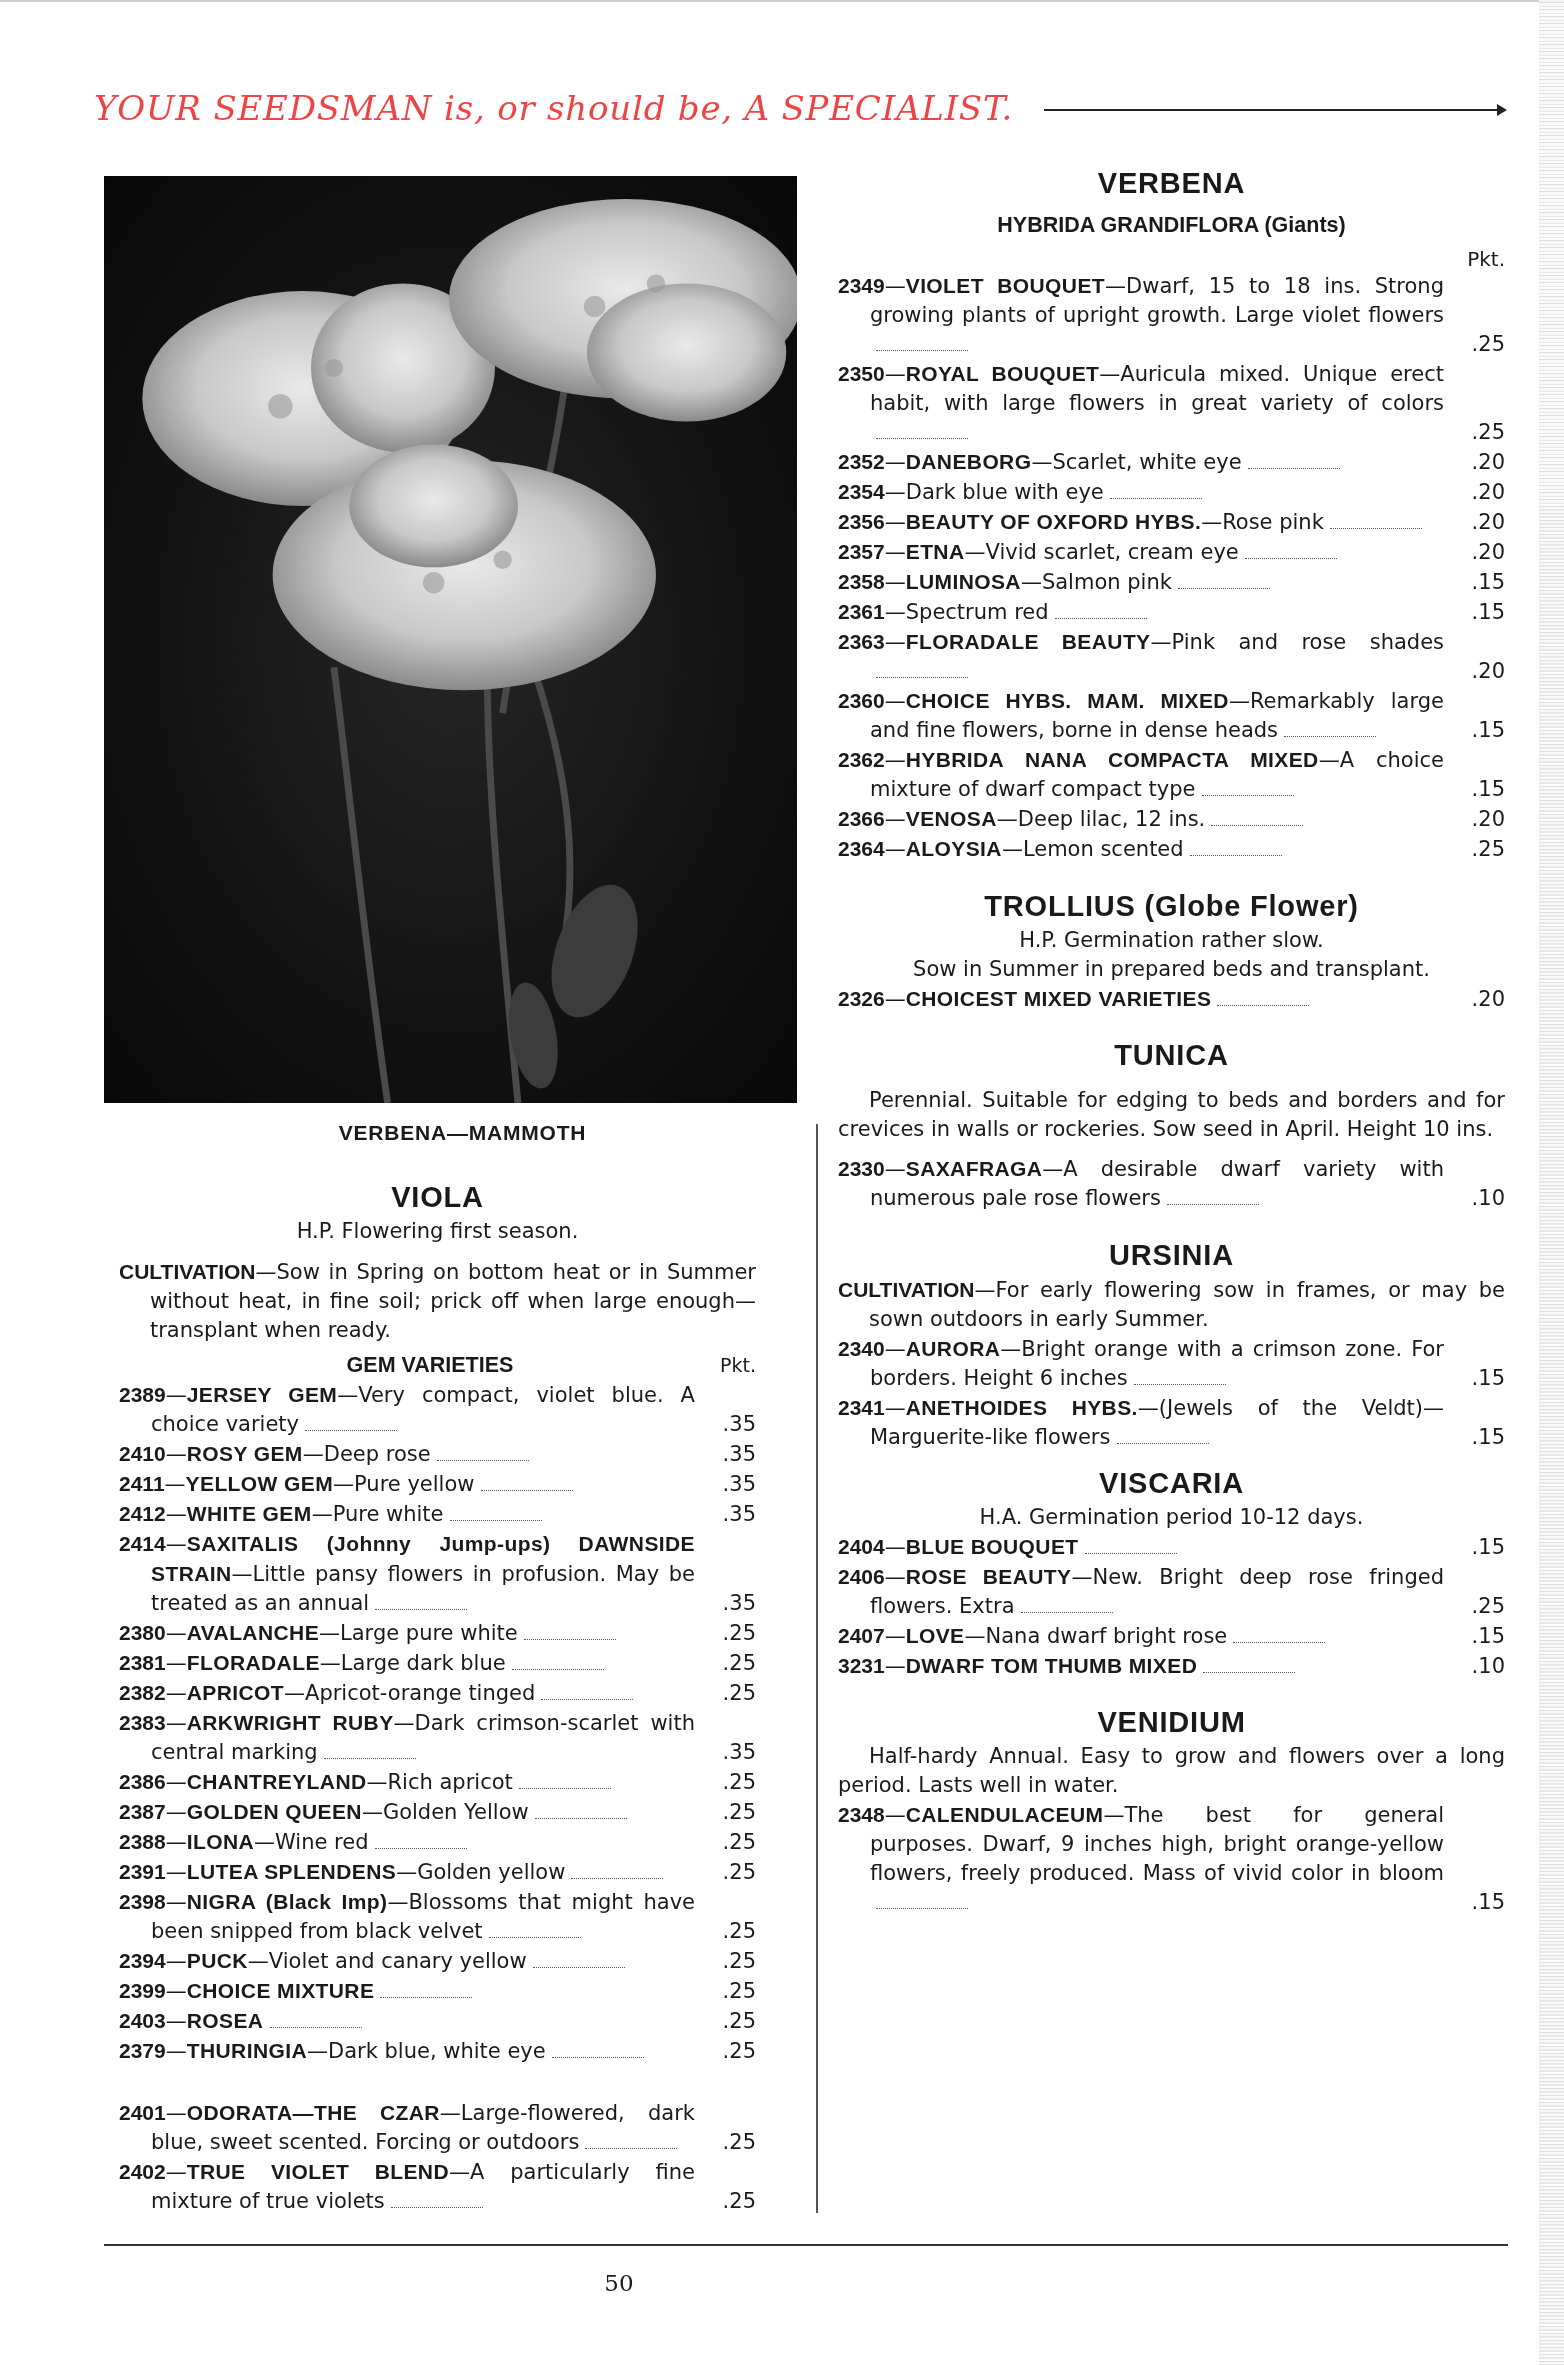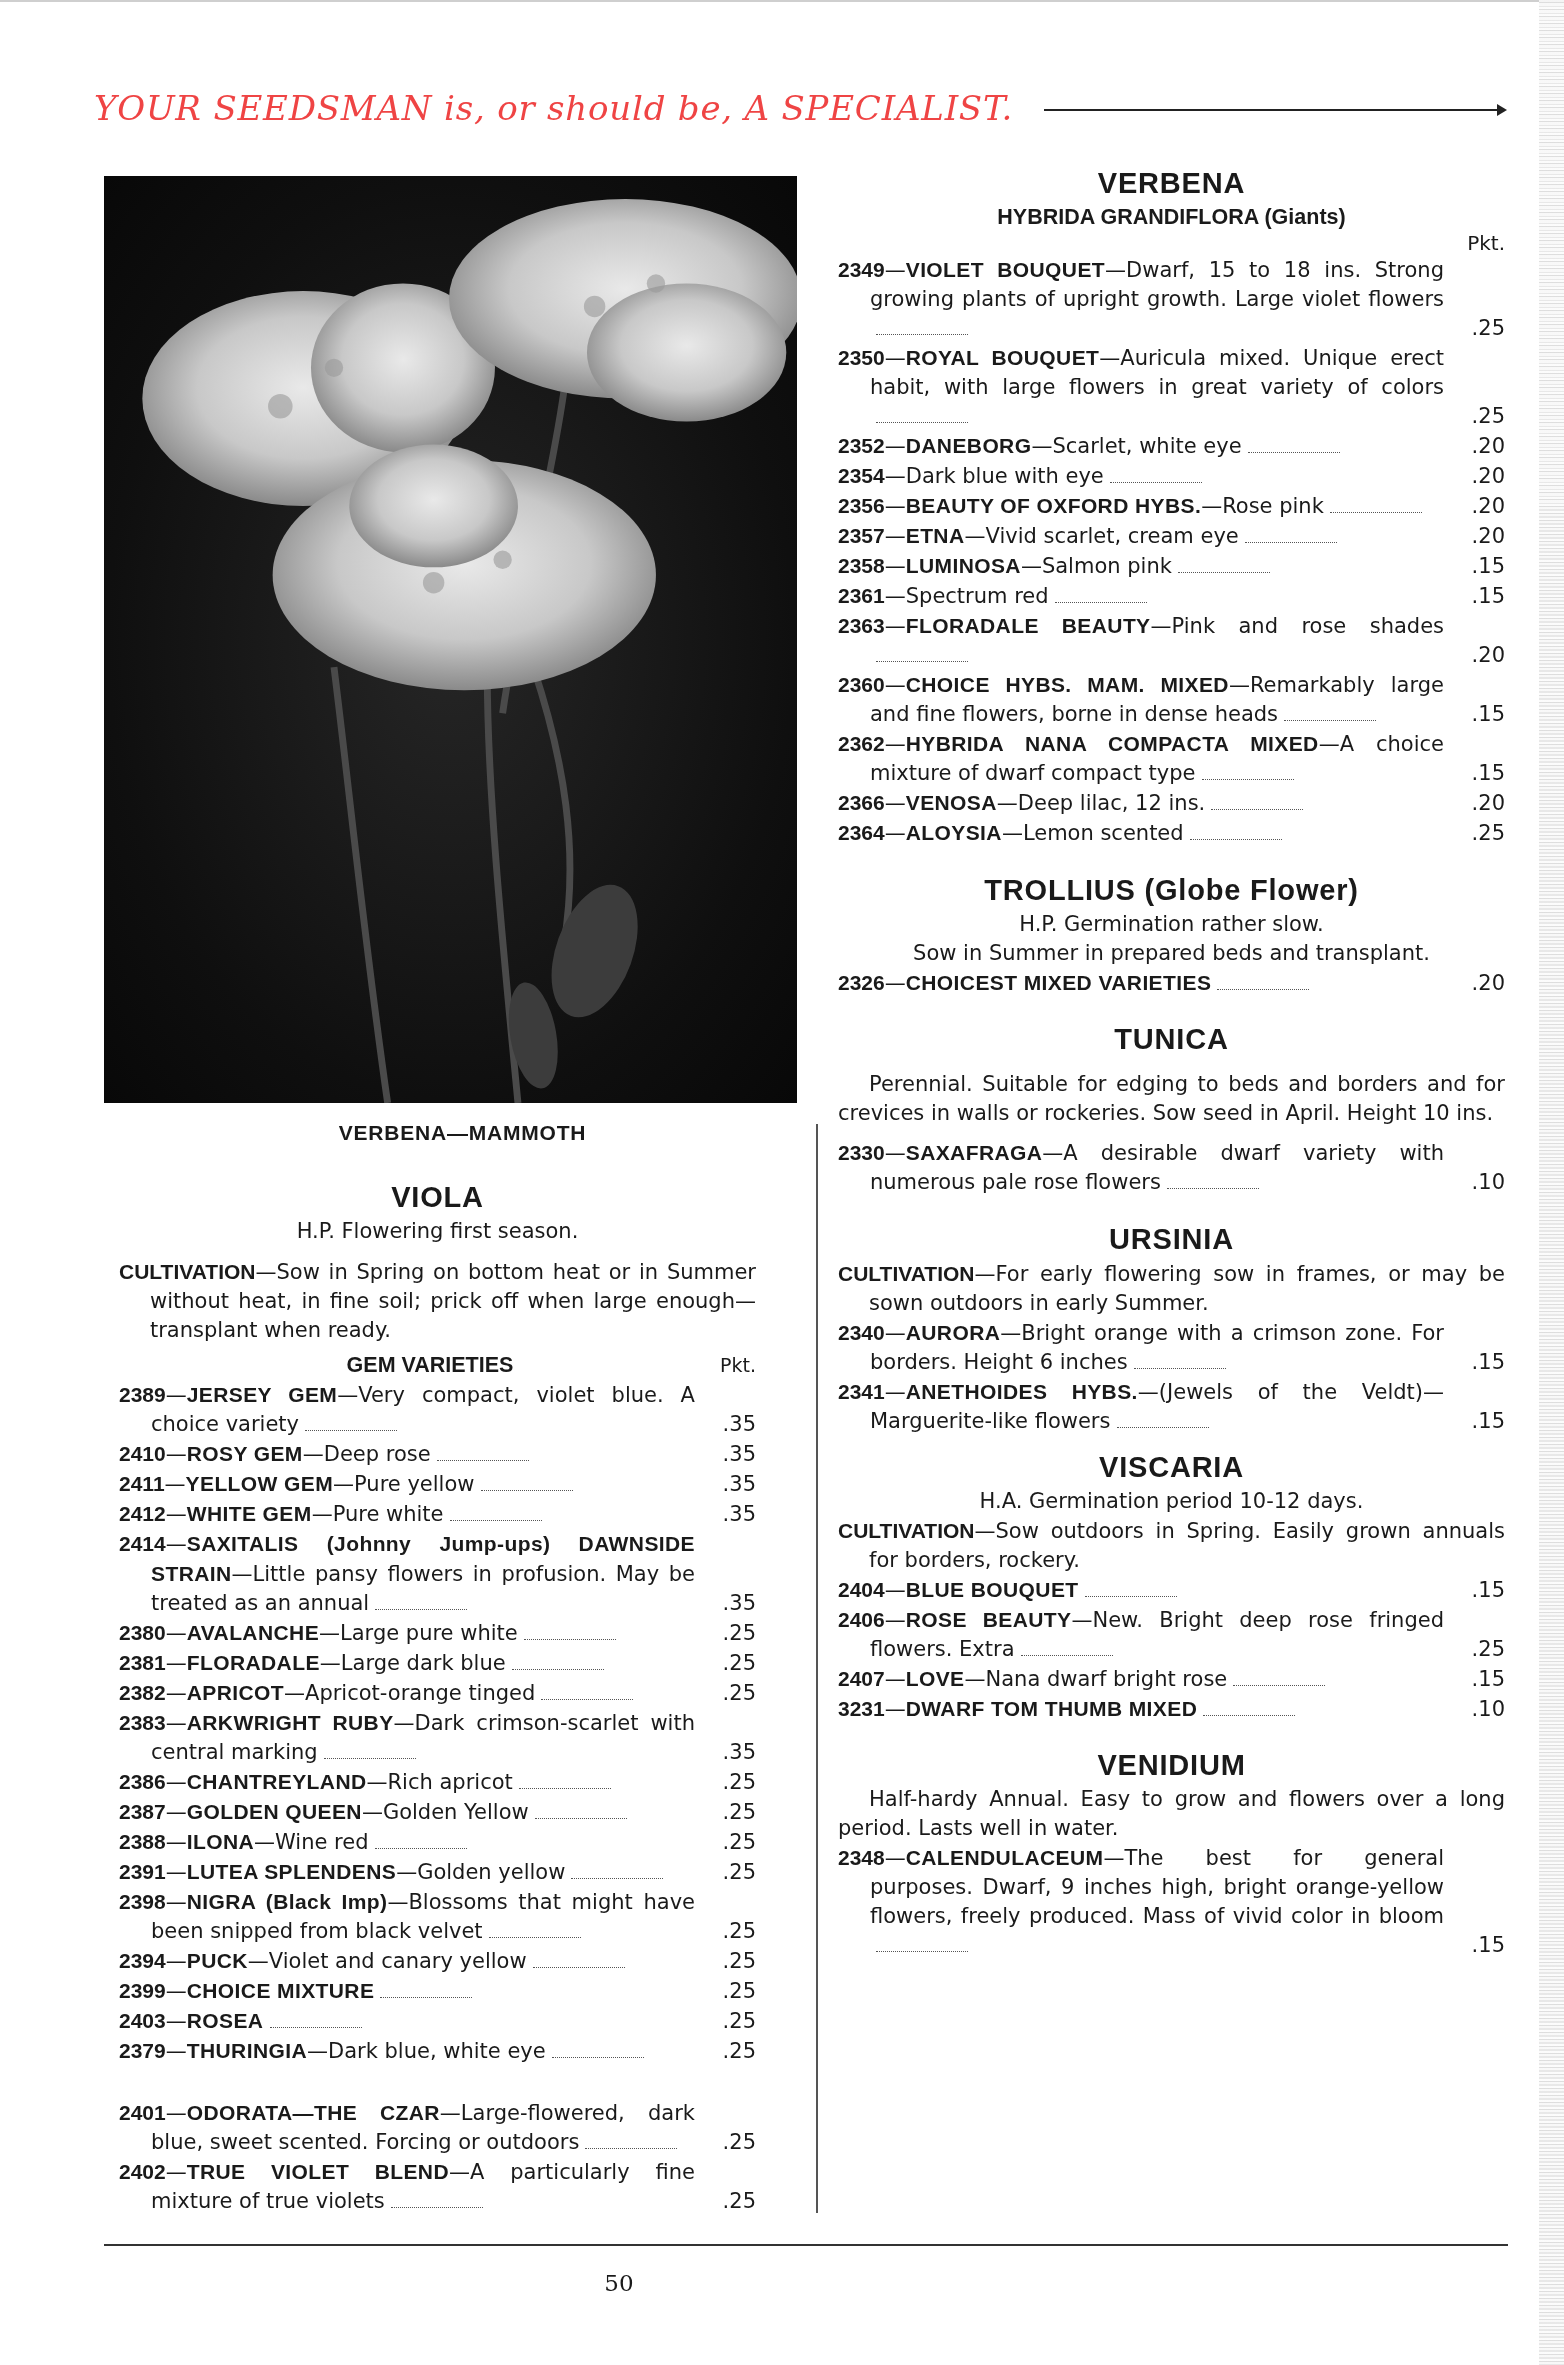--- a/index.html
+++ b/index.html
@@ -46,21 +46,21 @@
   .left-col { left: 119px; top: 1177px; width: 637px; }
   .right-col { left: 838px; top: 163px; width: 667px; }
   .divider { position: absolute; left: 816px; top: 1124px; width: 1.5px; height: 1089px; background: #555; }
 
   .sec-title {
     text-align: center; font-family: "Liberation Sans", sans-serif; font-weight: bold;
     font-size: 29px; line-height: 40px; letter-spacing: 0.8px; margin: 0;
   }
   .sub-title {
     text-align: center; font-family: "Liberation Sans", sans-serif; font-weight: bold;
-    font-size: 21.5px; line-height: 29px; margin: 0;
+    font-size: 21.5px; line-height: 29px; margin: 8px;
   }
   .center-note { text-align: center; margin: 0; }
   .para { margin: 0; text-align: justify; text-indent: 31px; }
   .para-noind { margin: 0; text-align: justify; padding-left: 31px; text-indent: -31px; }
   .bold { font-weight: bold; font-family: "Liberation Sans", sans-serif; }
 
   .pkt-head { display: flex; justify-content: flex-end; font-size: 20px; line-height: 23px; margin: 0; }
   .gem-head {
     display: flex; justify-content: space-between; align-items: baseline;
     font-family: "Liberation Sans", sans-serif; font-weight: bold; font-size: 21.5px; margin-top: 6.1px;
@@ -238,21 +238,20 @@
           <div class="body"><span class="num">2341</span>—<span class="name">ANETHOIDES HYBS.</span>—<span>(Jewels of the Veldt)—Marguerite-like flowers</span><span class="leader"></span></div>
           <span class="price">.15</span>
         </div>
       </div>
   </section>
   <div class="gap"></div>
 
   <section>
     <h2 class="sec-title">VISCARIA</h2>
     <p class="center-note">H.A.   Germination period 10-12 days.</p>
-    <p class="para-noind"><span class="bold">CULTIVATION</span>—<span>Sow outdoors in Spring. Easily grown annuals for borders, rockery.</span></p>
     <div class="items">
         <div class="item">
           <div class="body"><span class="num">2404</span>—<span class="name">BLUE BOUQUET</span><span class="leader"></span></div>
           <span class="price">.15</span>
         </div>
         <div class="item">
           <div class="body"><span class="num">2406</span>—<span class="name">ROSE BEAUTY</span>—<span>New. Bright deep rose fringed flowers. Extra</span><span class="leader"></span></div>
           <span class="price">.25</span>
         </div>
         <div class="item">

